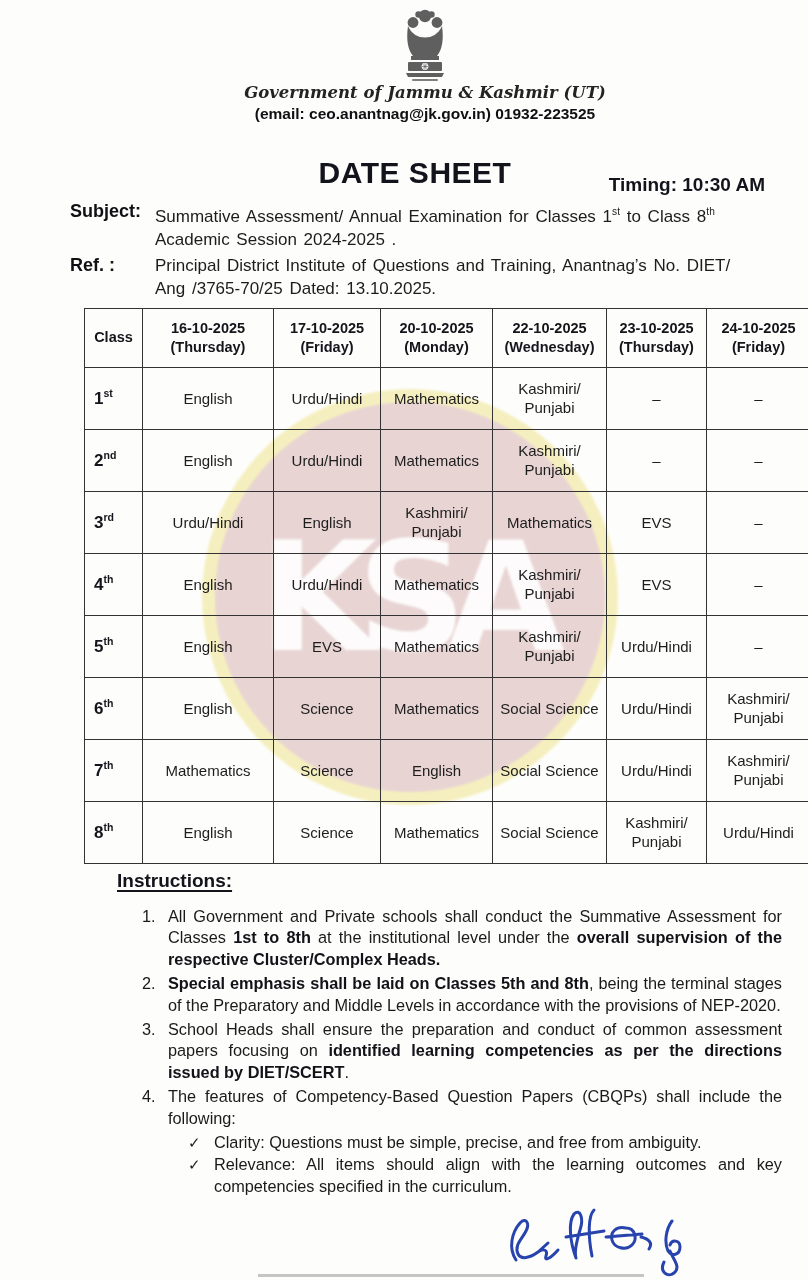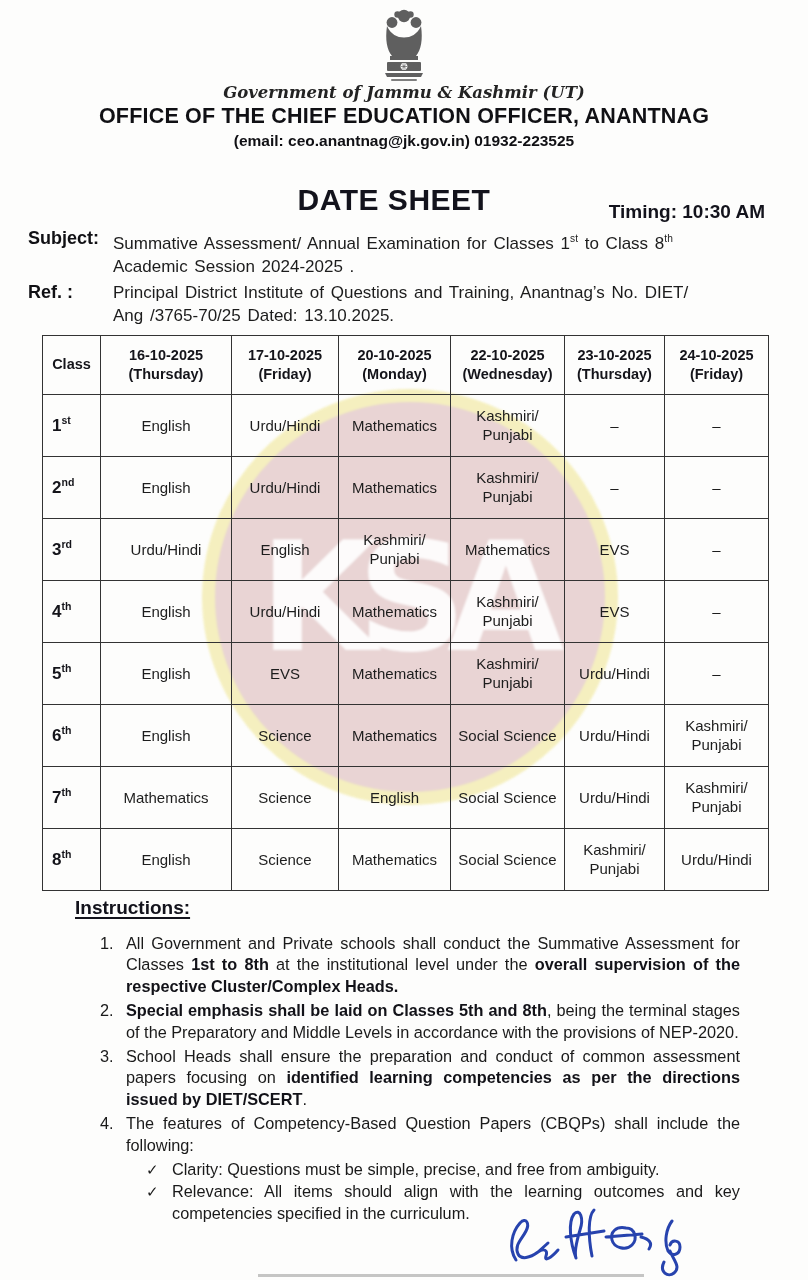--- a/index.html
+++ b/index.html
@@ -17,21 +17,21 @@
   .wm-inner{
     position:absolute;inset:13px;border-radius:50%;
     display:flex;align-items:center;justify-content:center;
   }
   .wm-text{
     font-family:"DejaVu Sans",sans-serif;font-weight:bold;
     font-size:152px;letter-spacing:-0.13em;transform:translateX(-8px);
     opacity:.92;user-select:none;
   }
 
-  .content{position:relative;z-index:1;}
+  .content{position:relative;z-index:1;padding-left:42px;}
 
   
   header{text-align:center;padding-top:6px;}
   .emblem{display:block;margin:0 auto;filter:blur(.3px);}
   .govt{font-family:"DejaVu Serif",serif;font-style:italic;font-weight:bold;
         font-size:16.5px;line-height:21px;color:#232323;}
   .office{font-weight:bold;font-size:21.5px;line-height:27px;letter-spacing:.2px;color:#101014;}
   .contact{font-weight:bold;font-size:15.5px;line-height:21px;color:#101014;}
 
   
@@ -108,21 +108,20 @@
           <rect x="12" y="73" width="26" height="2" rx="1" opacity=".8"></rect>
         </g>
         <g stroke="#5f5f5f" stroke-width=".7" fill="none">
           <line x1="25" y1="57.3" x2="25" y2="63.7"></line>
           <line x1="21.9" y1="60.5" x2="28.1" y2="60.5"></line>
           <line x1="22.8" y1="58.2" x2="27.2" y2="62.8"></line>
           <line x1="27.2" y1="58.2" x2="22.8" y2="62.8"></line>
         </g>
       </svg>
       <div class="govt">Government of Jammu &amp; Kashmir (UT)</div>
-      <div class="office">OFFICE OF THE CHIEF EDUCATION OFFICER, ANANTNAG</div>
       <div class="contact">(email: ceo.anantnag@jk.gov.in) 01932-223525</div>
     </header>
 
     <div class="titlerow">
       <div class="sheet-title">DATE SHEET</div>
       <div class="timing">Timing: 10:30 AM</div>
     </div>
 
     <div class="meta">
       <div class="meta-row">

